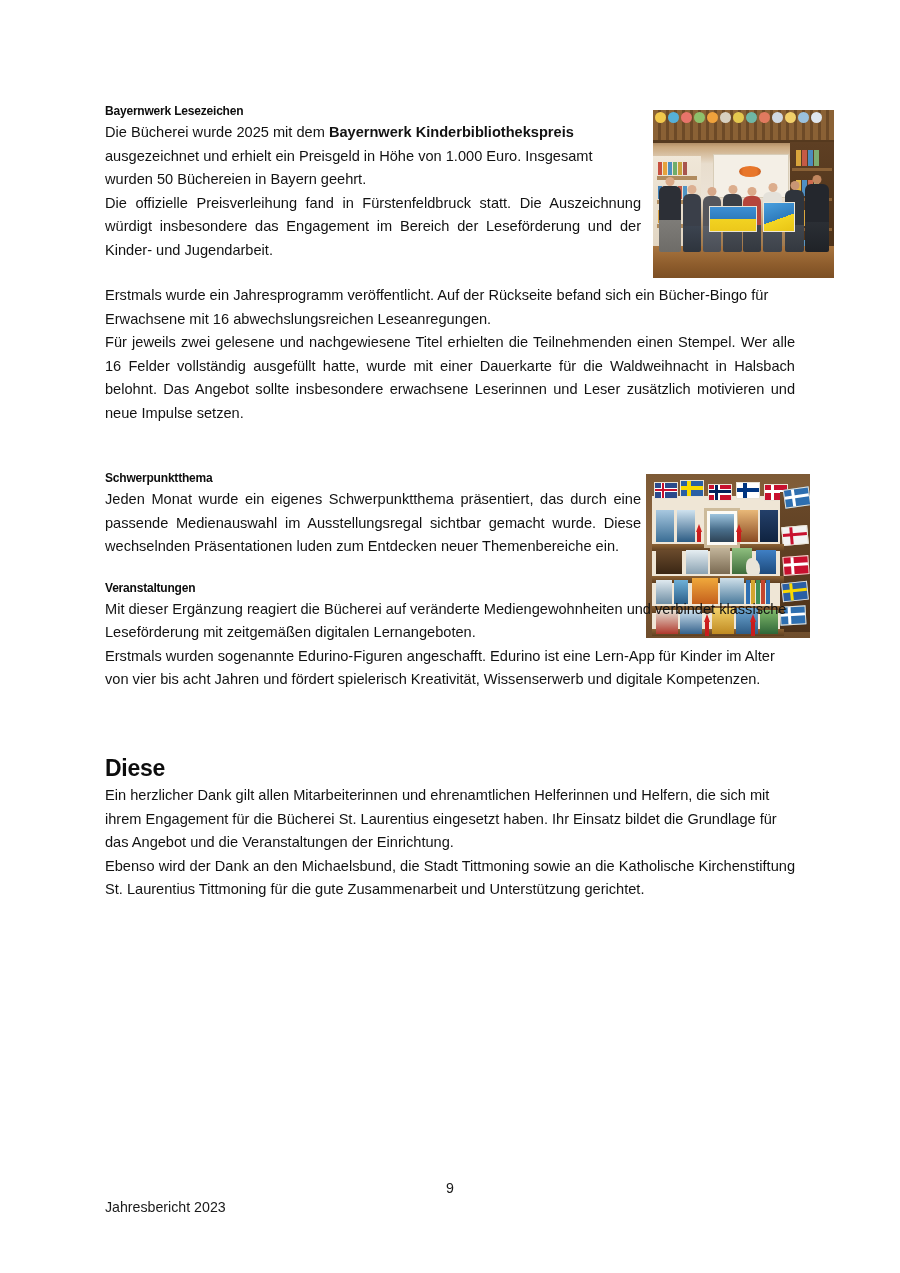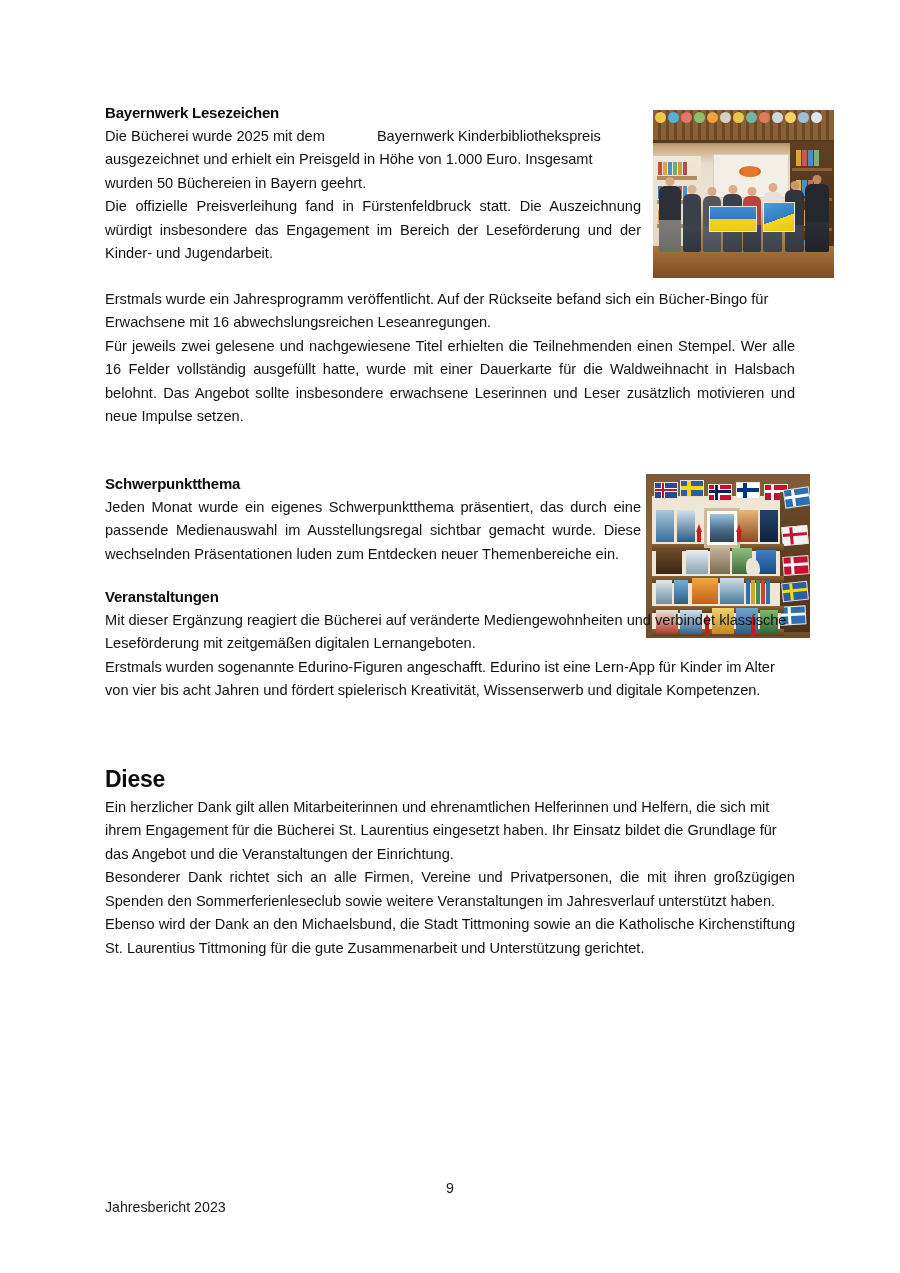--- a/index.html
+++ b/index.html
@@ -17,21 +17,21 @@
     overflow: hidden;
   }
   .content {
     position: absolute;
     left: 105px;
     top: 104px;
     width: 690px;
   }
 
   h2.section-heading {
-    font-size: 15px;
+    font-size: 12px;
     font-weight: bold;
     letter-spacing: -0.2px;
     margin: 0 0 2px 0;
     line-height: 1.25;
     color: #0d0d0d;
   }
   h1.big-heading {
     font-size: 23px;
     font-weight: bold;
     letter-spacing: -0.3px;
@@ -51,21 +51,21 @@
 
   .narrow { width: 536px; }
   .full   { width: 690px; }
 
   .blk { margin-bottom: 0; }
 
   .sec-gap-lg { height: 22px; }
   .sec-gap-xl { height: 46px; }
   .sec-gap-xxl { height: 62px; }
 
-  b.strong { font-weight: normal; margin-left: 48px; }
+  b.strong { font-weight: bold; }
 
   
   .photo {
     position: absolute;
     overflow: hidden;
     background: #5a4634;
   }
   #photo-award {
     left: 653px;
     top: 110px;
@@ -431,21 +431,20 @@
       <h2 class="section-heading">Veranstaltungen</h2>
       <p class="body-text flow full">Mit dieser Ergänzung reagiert die Bücherei auf veränderte Mediengewohnheiten und verbindet klassische Leseförderung mit zeitgemäßen digitalen Lernangeboten.</p>
       <p class="body-text flow full">Erstmals wurden sogenannte Edurino-Figuren angeschafft. Edurino ist eine Lern-App für Kinder im Alter von vier bis acht Jahren und fördert spielerisch Kreativität, Wissenserwerb und digitale Kompetenzen.</p>
     </section>
 
     <div class="sec-gap-xxl"></div>
 
     <section class="blk">
       <h1 class="big-heading">Diese</h1>
       <p class="body-text flow full">Ein herzlicher Dank gilt allen Mitarbeiterinnen und ehrenamtlichen Helferinnen und Helfern, die sich mit ihrem Engagement für die Bücherei St. Laurentius eingesetzt haben. Ihr Einsatz bildet die Grundlage für das Angebot und die Veranstaltungen der Einrichtung.</p>
-      <p class="body-text justified full">Besonderer Dank richtet sich an alle Firmen, Vereine und Privatpersonen, die mit ihren großzügigen Spenden den Sommerferienleseclub sowie weitere Veranstaltungen im Jahresverlauf unterstützt haben.</p>
       <p class="body-text justified full">Ebenso wird der Dank an den Michaelsbund, die Stadt Tittmoning sowie an die Katholische Kirchenstiftung St. Laurentius Tittmoning für die gute Zusammenarbeit und Unterstützung gerichtet.</p>
     </section>
 
   </div>
 
   <div class="page-number">9</div>
   <div class="footer-label">Jahresbericht 2023</div>
 
 </div>
 

